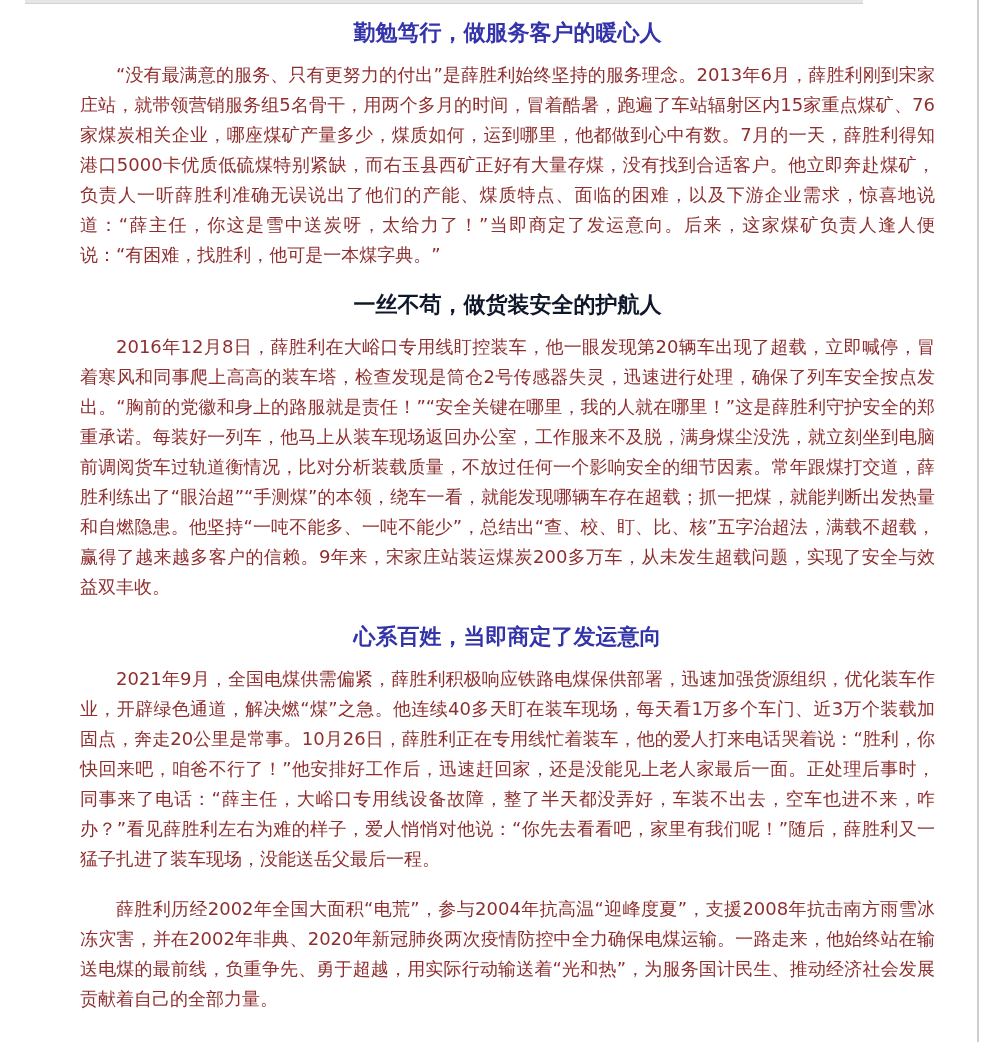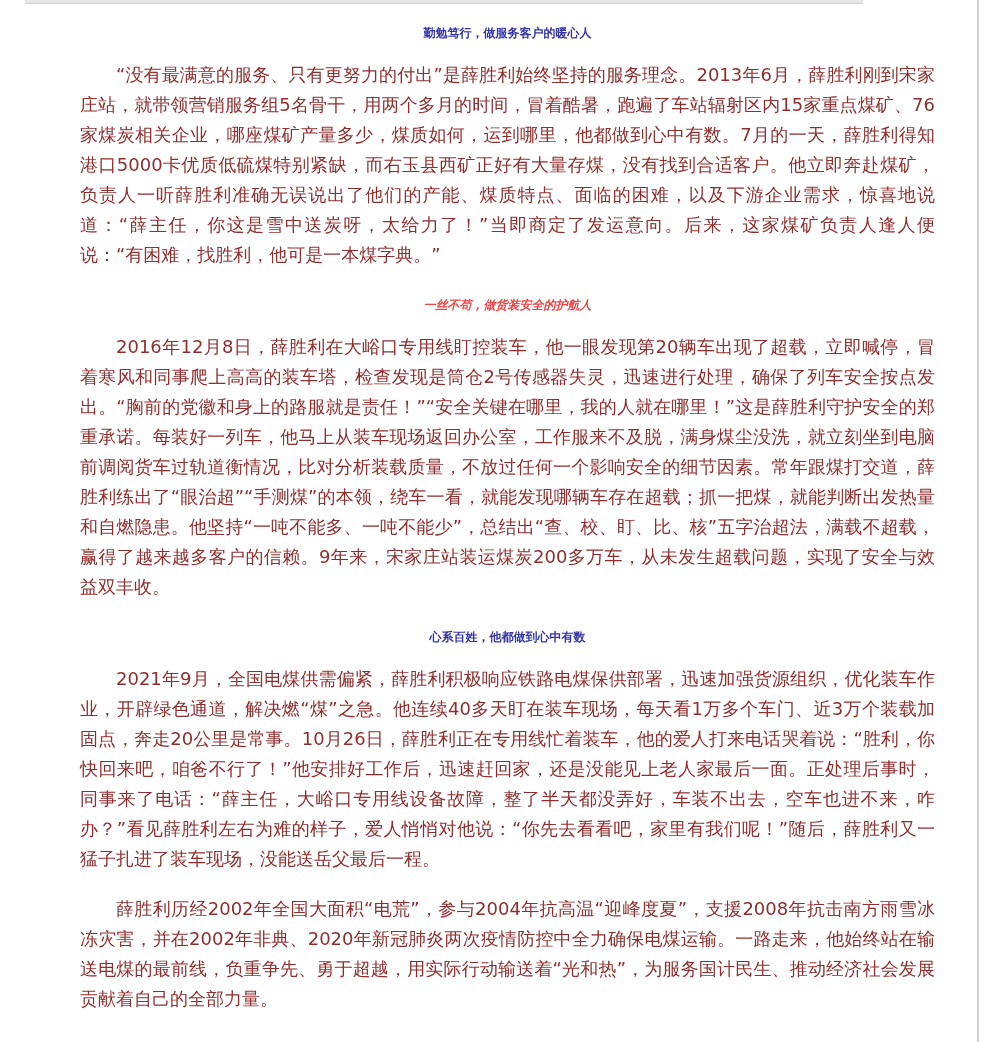--- a/index.html
+++ b/index.html
@@ -42,40 +42,40 @@
     line-height: 30px;
     text-align: justify;
     color: #8f2e2e; 
   }
   .article p {
     margin: 0 0 20px 0;
     text-indent: 2em;
   }
   .article h2 {
     margin: 8px 0 12px 0;
-    font-size: 12px;
+    font-size: 22px;
     line-height: 30px;
     font-weight: bold;
     text-align: center;
     text-indent: 0;
     color: #3333aa; 
   }
 </style>
 </head>
 <body>
 
 <div class="page">
   <div class="top-border" style="background: rgb(230, 230, 230);"></div>
   <div class="right-line" style="background: rgb(207, 207, 207);"></div>
 
   <div class="article" style="color: rgb(143, 46, 46);">
 
     <h2 style="color: rgb(51, 51, 170);">勤勉笃行，做服务客户的暖心人</h2>
     <p>“没有最满意的服务、只有更努力的付出”是薛胜利始终坚持的服务理念。2013年6月，薛胜利刚到宋家庄站，就带领营销服务组5名骨干，用两个多月的时间，冒着酷暑，跑遍了车站辐射区内15家重点煤矿、76家煤炭相关企业，哪座煤矿产量多少，煤质如何，运到哪里，他都做到心中有数。7月的一天，薛胜利得知港口5000卡优质低硫煤特别紧缺，而右玉县西矿正好有大量存煤，没有找到合适客户。他立即奔赴煤矿，负责人一听薛胜利准确无误说出了他们的产能、煤质特点、面临的困难，以及下游企业需求，惊喜地说道：“薛主任，你这是雪中送炭呀，太给力了！”当即商定了发运意向。后来，这家煤矿负责人逢人便说：“有困难，找胜利，他可是一本煤字典。”</p>
 
-    <h2 style="color: #ef4444; font-style: italic;">一丝不苟，做货装安全的护航人</h2>
+    <h2 style="color: #0f172a;">一丝不苟，做货装安全的护航人</h2>
     <p>2016年12月8日，薛胜利在大峪口专用线盯控装车，他一眼发现第20辆车出现了超载，立即喊停，冒着寒风和同事爬上高高的装车塔，检查发现是筒仓2号传感器失灵，迅速进行处理，确保了列车安全按点发出。“胸前的党徽和身上的路服就是责任！”“安全关键在哪里，我的人就在哪里！”这是薛胜利守护安全的郑重承诺。每装好一列车，他马上从装车现场返回办公室，工作服来不及脱，满身煤尘没洗，就立刻坐到电脑前调阅货车过轨道衡情况，比对分析装载质量，不放过任何一个影响安全的细节因素。常年跟煤打交道，薛胜利练出了“眼治超”“手测煤”的本领，绕车一看，就能发现哪辆车存在超载；抓一把煤，就能判断出发热量和自燃隐患。他坚持“一吨不能多、一吨不能少”，总结出“查、校、盯、比、核”五字治超法，满载不超载，赢得了越来越多客户的信赖。9年来，宋家庄站装运煤炭200多万车，从未发生超载问题，实现了安全与效益双丰收。</p>
 
-    <h2 style="color: rgb(51, 51, 170);">心系百姓，他都做到心中有数</h2>
+    <h2 style="color: rgb(51, 51, 170);">心系百姓，当即商定了发运意向</h2>
     <p>2021年9月，全国电煤供需偏紧，薛胜利积极响应铁路电煤保供部署，迅速加强货源组织，优化装车作业，开辟绿色通道，解决燃“煤”之急。他连续40多天盯在装车现场，每天看1万多个车门、近3万个装载加固点，奔走20公里是常事。10月26日，薛胜利正在专用线忙着装车，他的爱人打来电话哭着说：“胜利，你快回来吧，咱爸不行了！”他安排好工作后，迅速赶回家，还是没能见上老人家最后一面。正处理后事时，同事来了电话：“薛主任，大峪口专用线设备故障，整了半天都没弄好，车装不出去，空车也进不来，咋办？”看见薛胜利左右为难的样子，爱人悄悄对他说：“你先去看看吧，家里有我们呢！”随后，薛胜利又一猛子扎进了装车现场，没能送岳父最后一程。</p>
     <p>薛胜利历经2002年全国大面积“电荒”，参与2004年抗高温“迎峰度夏”，支援2008年抗击南方雨雪冰冻灾害，并在2002年非典、2020年新冠肺炎两次疫情防控中全力确保电煤运输。一路走来，他始终站在输送电煤的最前线，负重争先、勇于超越，用实际行动输送着“光和热”，为服务国计民生、推动经济社会发展贡献着自己的全部力量。</p>
   </div>
 </div>
 
 </body></html>

